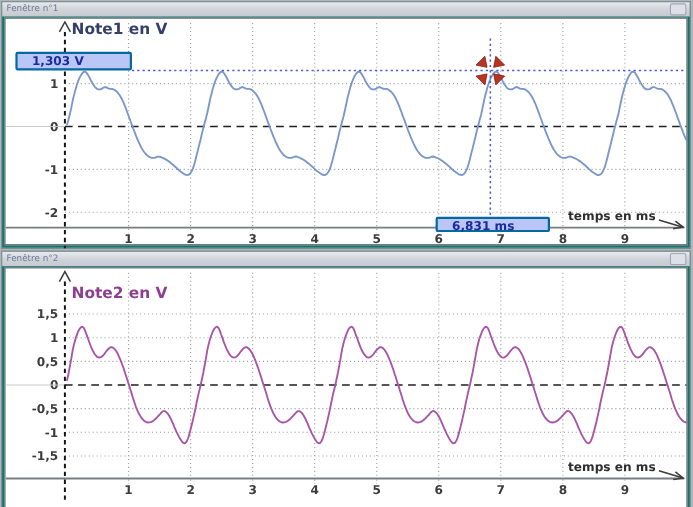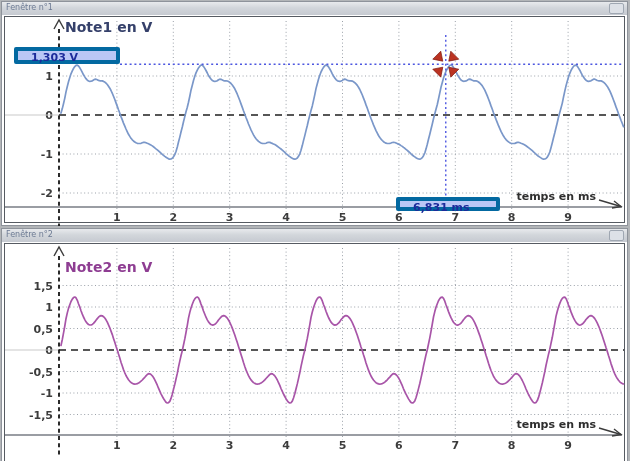--- a/index.html
+++ b/index.html
@@ -1,32 +1,32 @@
 <!DOCTYPE html>
 <html><head>
 <meta charset="utf-8">
 <style>
   html,body{margin:0;padding:0}
   .stage{position:relative;width:630px;height:461px;background:#b2b5b8;
          font-family:"DejaVu Sans","Liberation Sans",sans-serif;overflow:hidden}
-  .window{position:absolute;left:1px;width:627px;background:#ffffff;border:1px solid #8e939b;box-sizing:border-box}
+  .window{position:absolute;left:1px;width:627px;background:#0f766e;border:1px solid #8e939b;box-sizing:border-box}
   #win0{top:1px;height:225px}
   #win1{top:228px;height:278px}
   .titlebar{position:relative;height:13px;
             background:linear-gradient(180deg,#e8eaed 0%,#d2d6db 45%,#c6cad1 100%)}
   .titletext{position:absolute;left:4px;top:1px;font-size:8px;color:#6c7a93;white-space:nowrap}
   .titlebtn{position:absolute;right:3px;top:1px;width:13px;height:9px;background:#dde1e7;
             border:1px solid #9fa7b2;border-radius:2px}
   .content{position:absolute;left:2px;right:2px;top:14px;bottom:2px;background:#ffffff;
            border:1px solid #565b62}
   svg.plot{position:absolute;left:0;top:0}
   .curvelabel{position:absolute;font-size:14px;font-weight:bold;white-space:nowrap}
   #lbl0{left:60px;top:2px;color:#35406a}
   #lbl1{left:60px;top:15px;color:#8e3d92}
-  .readout{position:absolute;background:#bac7f6;border:4px solid #0369a1;border-radius:2px;
+  .readout{position:absolute;background:#bac7f6;border:2px solid #0369a1;border-radius:2px;
            color:#1c2b9b;font-size:11px;font-weight:bold;line-height:12px;
            padding:1px 0 0 13px;box-sizing:border-box;white-space:nowrap}
   #readV{left:9px;top:30px;width:106px;height:17px}
   #readT{left:391px;top:180px;width:104px;height:14px}
   
   .grid{stroke:#9ba1a9;stroke-width:1;stroke-dasharray:1,2.6;fill:none}
   .zero{stroke:#1f1f1f;stroke-width:1.4;stroke-dasharray:7,5;fill:none}
   .gutter0{stroke:#c9c9c9;stroke-width:1;fill:none}
   .axis{stroke:#787d84;stroke-width:1.6;fill:none}
   .yaxis{stroke:#141414;stroke-width:1.8;stroke-dasharray:4,3.2;fill:none}

